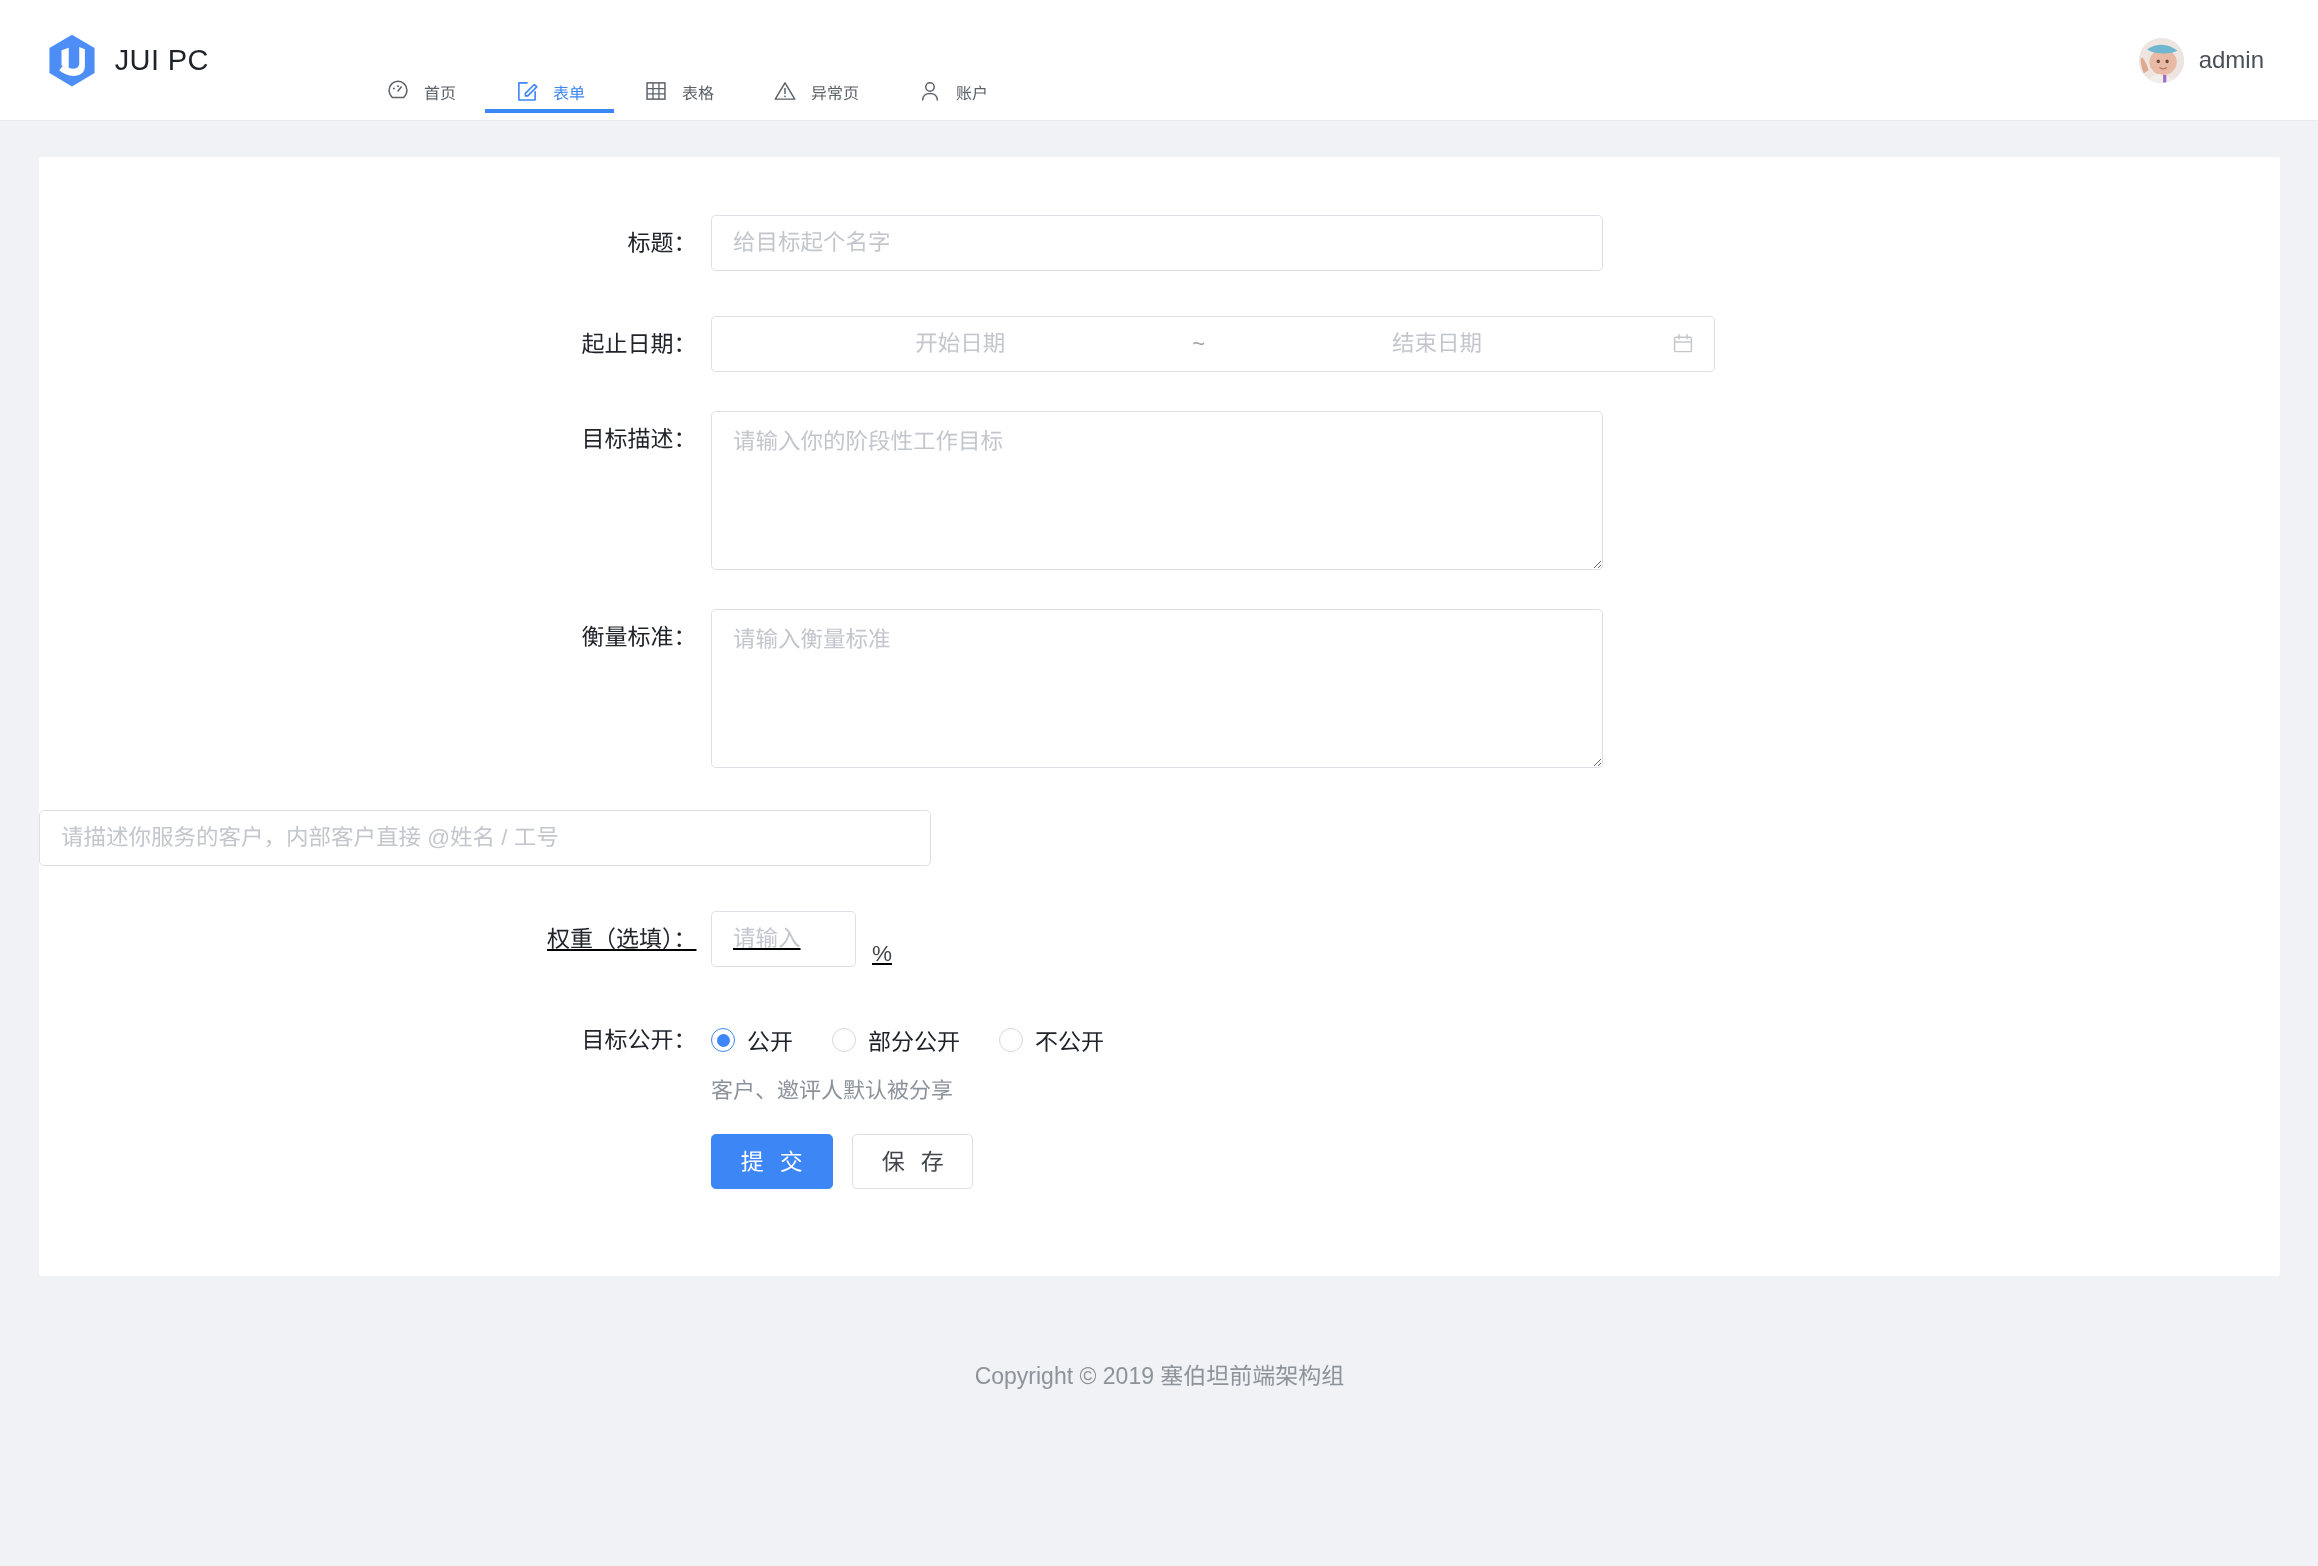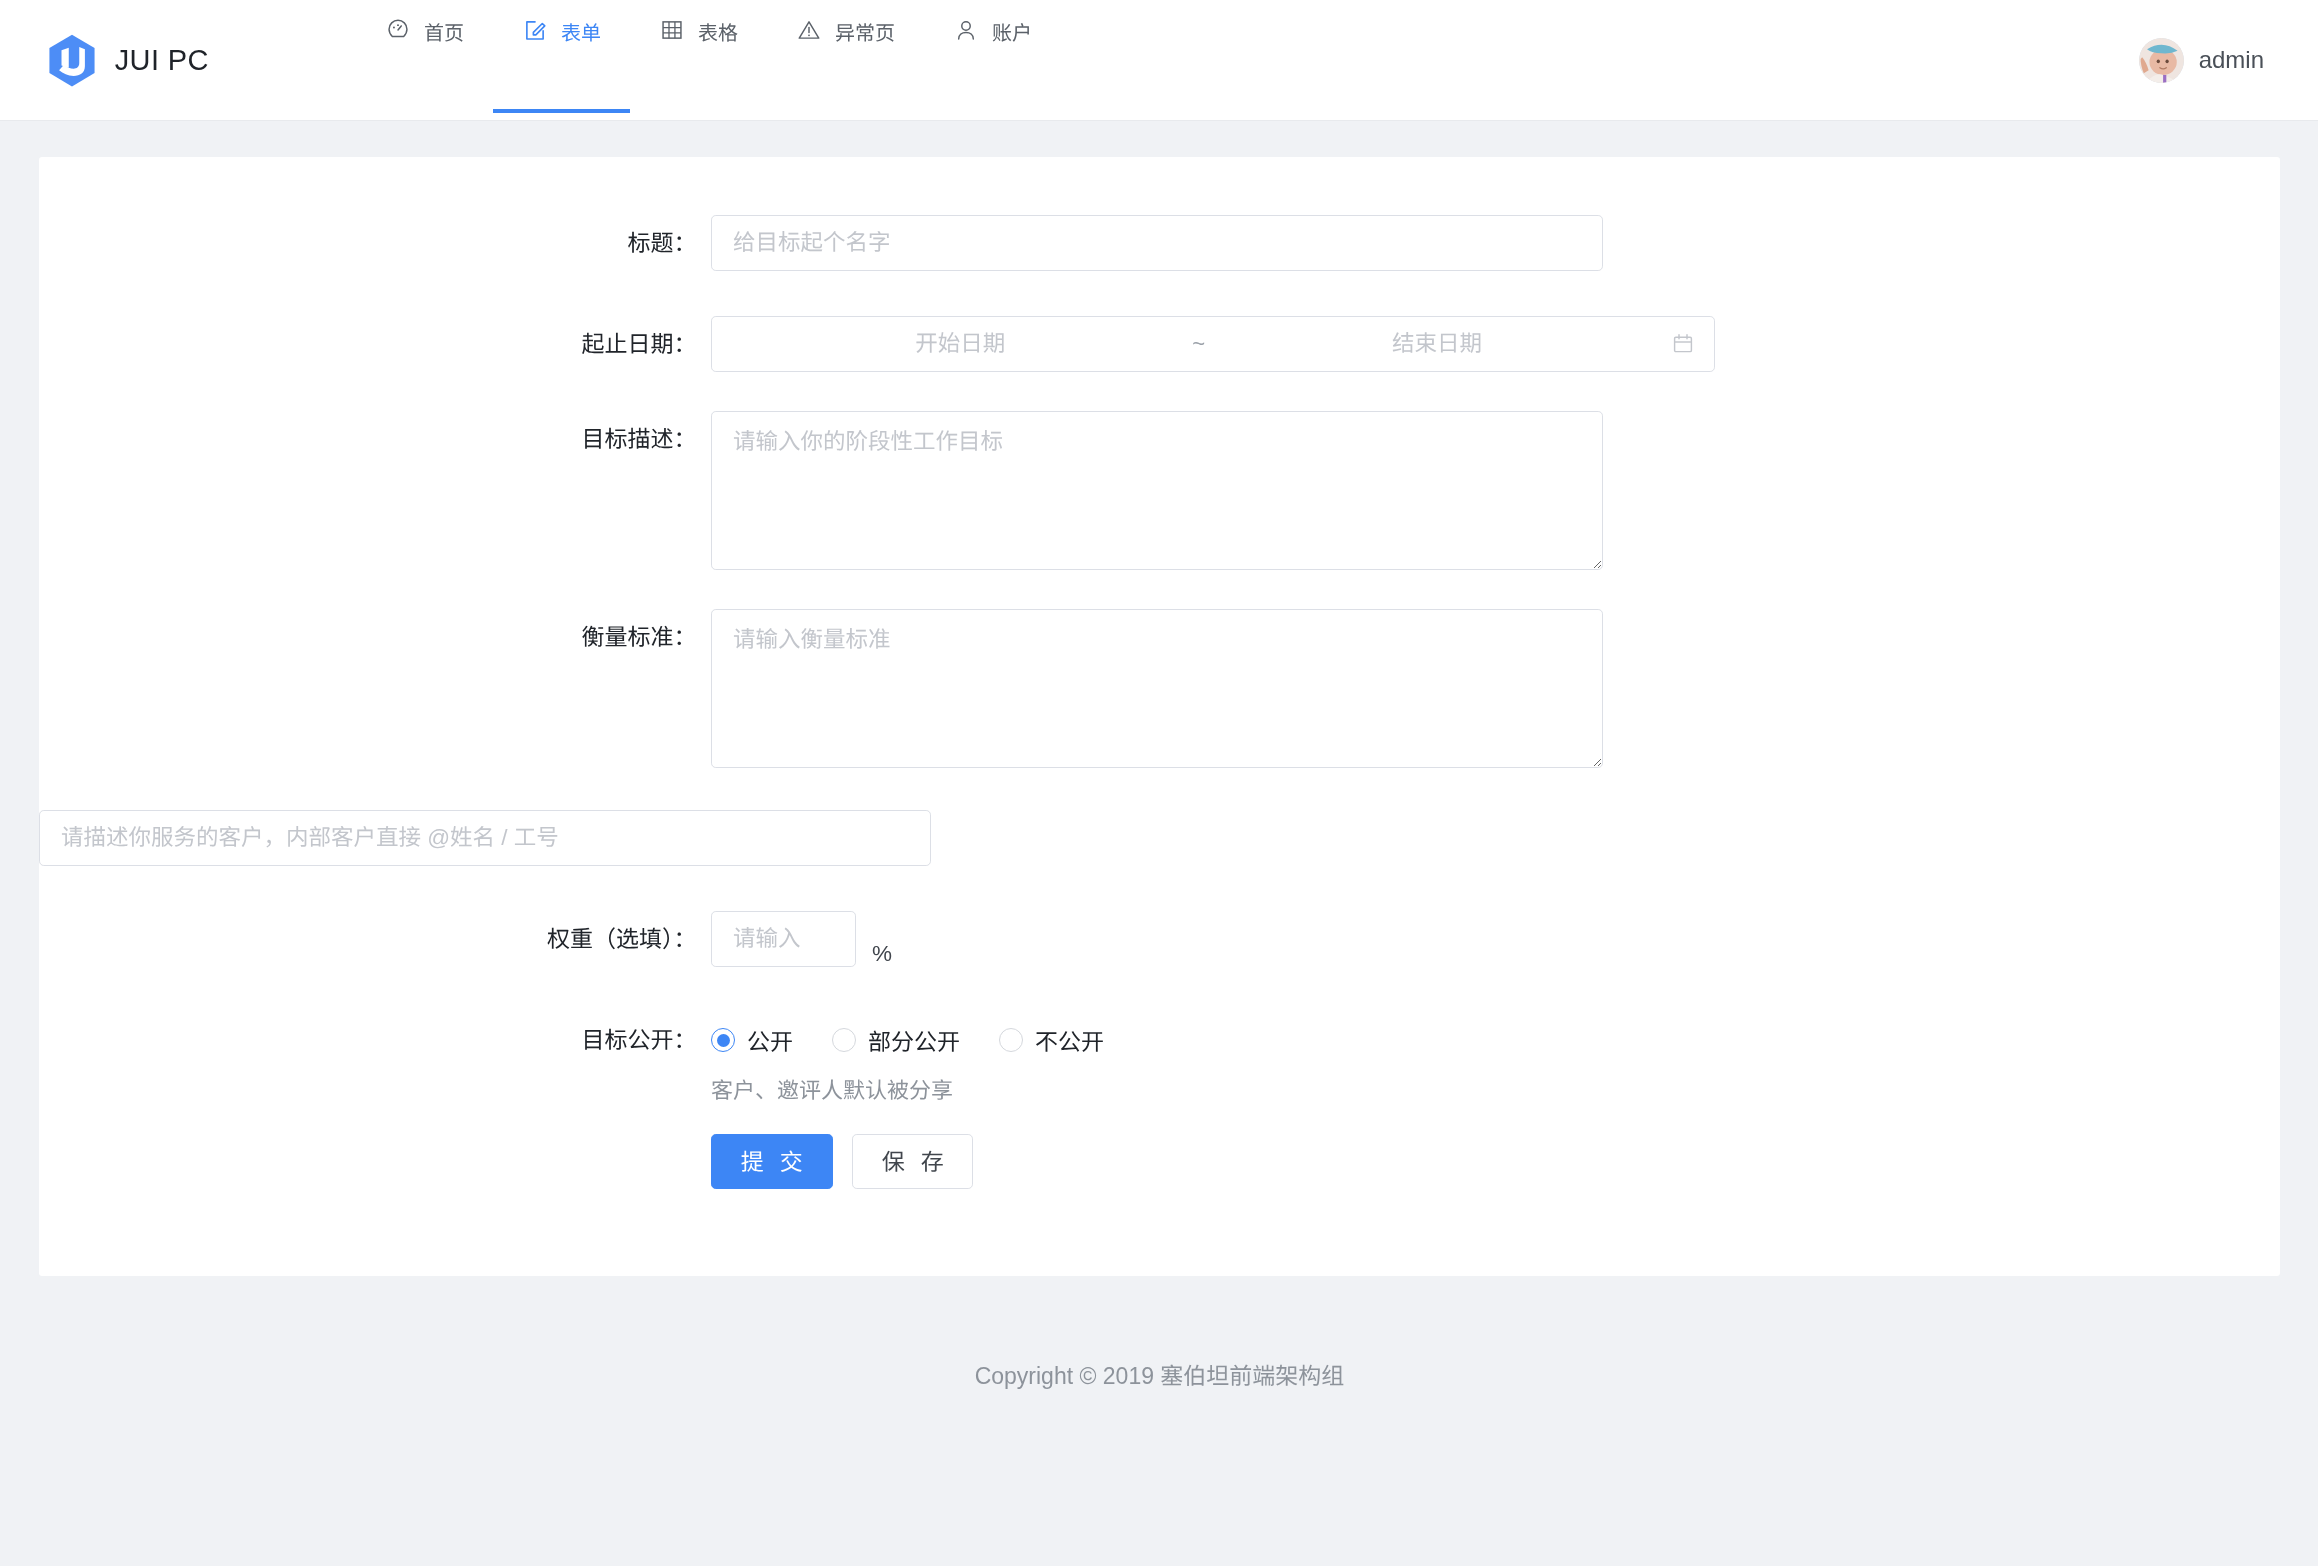--- a/index.html
+++ b/index.html
@@ -37,25 +37,25 @@
     white-space: nowrap;
   }
 
   .nav {
     display: flex;
     align-items: stretch;
     height: 105px;
   }
   .nav-item {
     display: flex;
-    align-items: flex-start;
+    align-items: flex-end;
     gap: 13px;
     padding: 9px 29px;
     height: 105px;
-    font-size: 20px;
+    font-size: 16px;
     color: #5b6169;
     cursor: pointer;
     position: relative;
     white-space: nowrap;
   }
   .nav-item .nav-ico { width: 26px; height: 26px; flex: none; display: block; }
   .nav-item.active { color: #3d86f5; }
   .nav-item.active::after {
     content: "";
     position: absolute;
@@ -226,21 +226,21 @@
   .btn-primary { background: #3d86f5; color: #fff; border-color: #3d86f5; }
   .btn-default { background: #fff; color: #41464d; border-color: #dcdfe6; }
 
   
   .gap-title    { margin-bottom: 45px; }
   .gap-date     { margin-bottom: 39px; }
   .gap-desc     { margin-bottom: 39px; }
   .gap-measure  { margin-bottom: 42px; }
   .gap-client   { margin-bottom: 45px; }
   .gap-invitee  { margin-bottom: 45px; }
-  .gap-weight   { margin-bottom: 45px; }
+  .gap-weight   { margin-bottom: 45px; text-decoration: underline; }
   .gap-public   { margin-bottom: 27px; }
 
   
   .footer {
     text-align: center;
     font-size: 23px;
     color: #8d939b;
     padding: 81px 0 48px 0;
   }
 </style>

